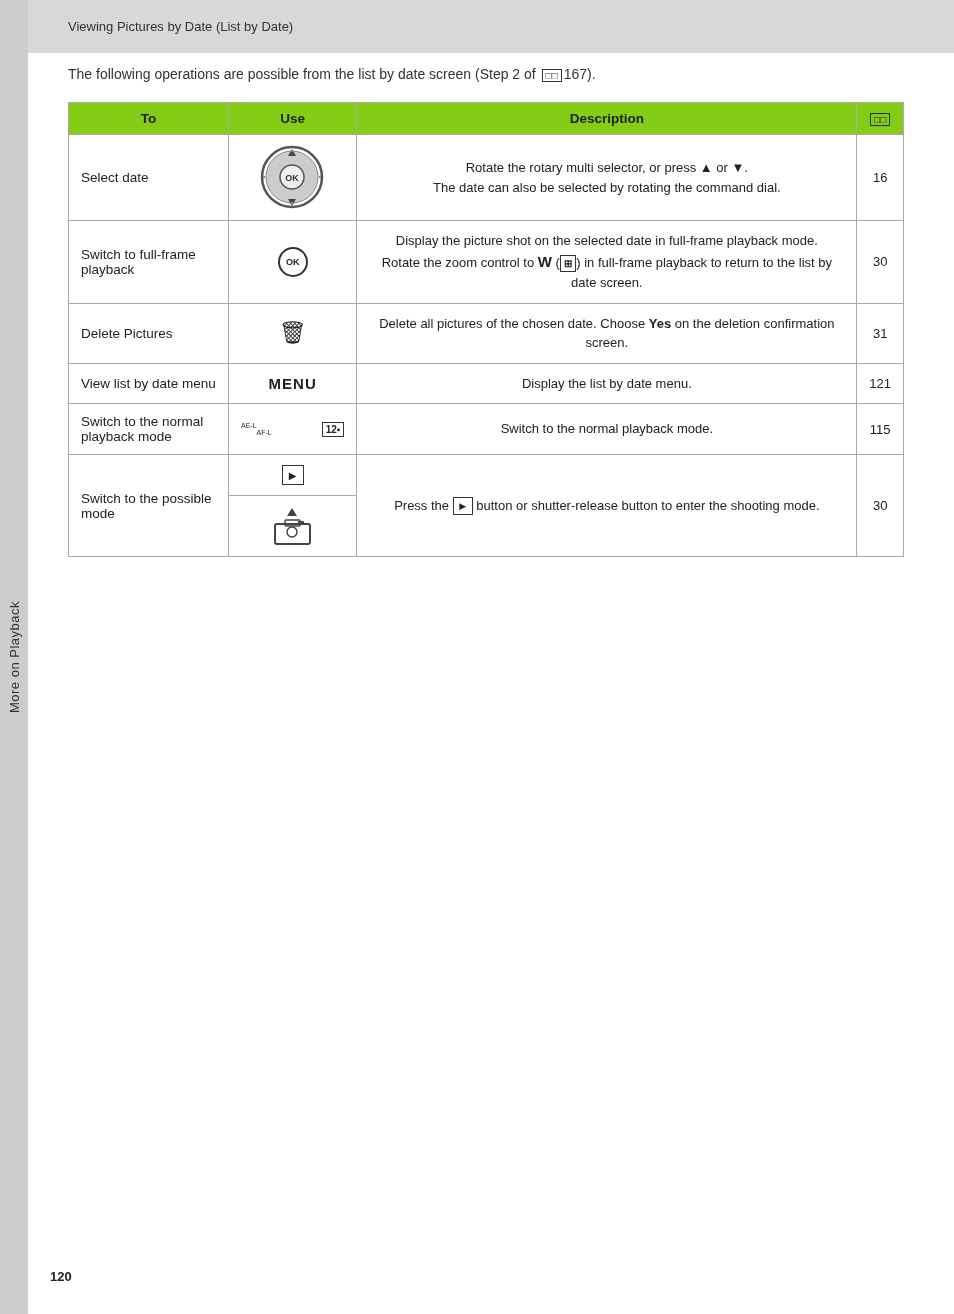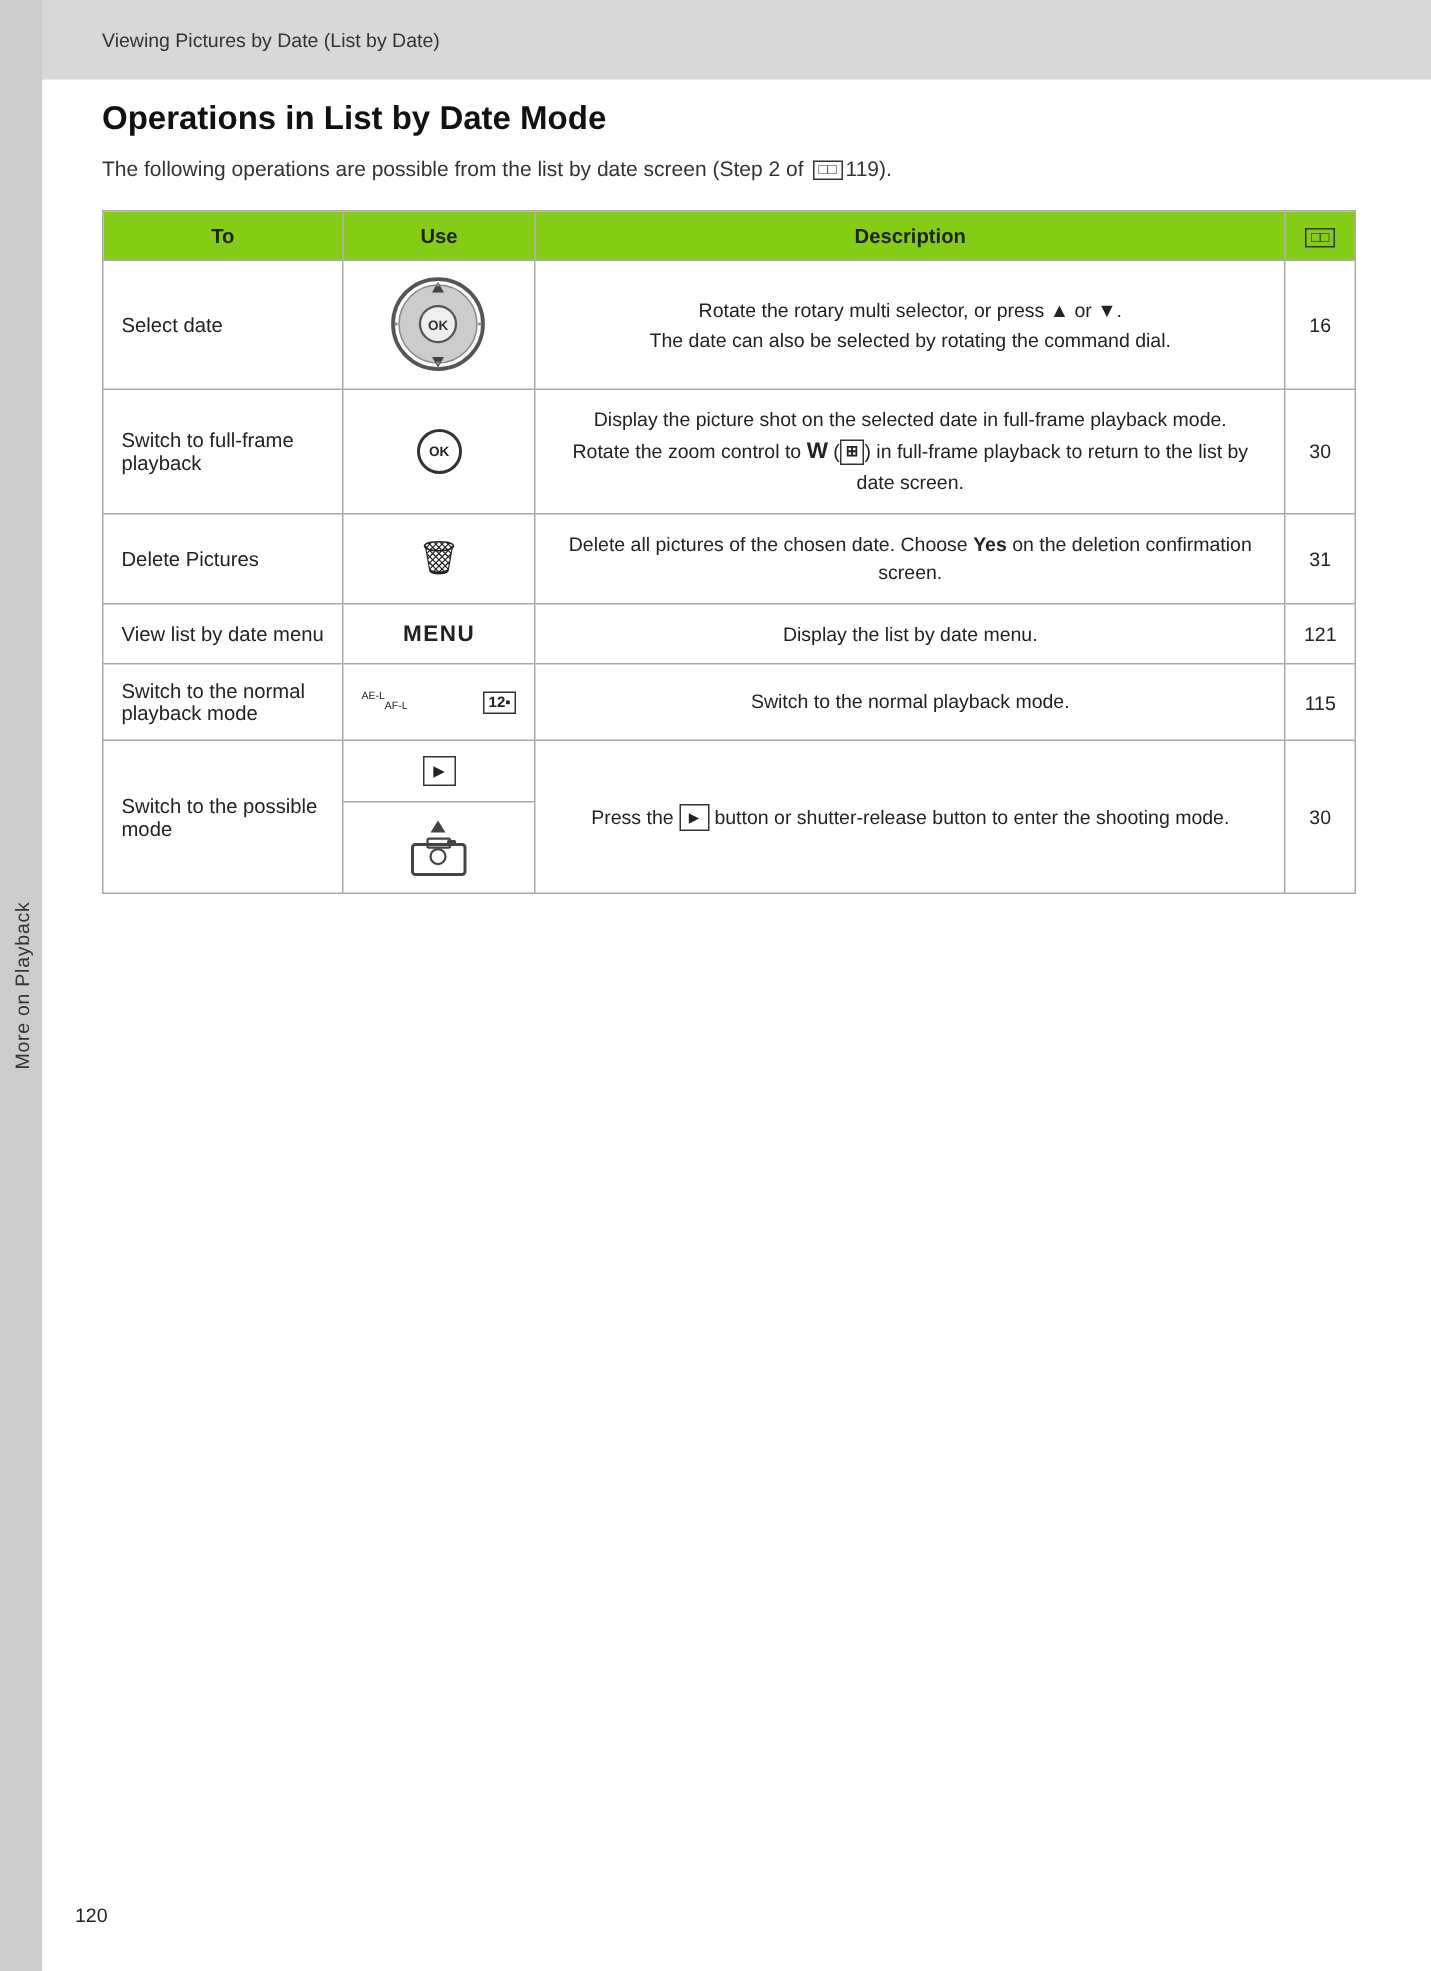--- a/index.html
+++ b/index.html
@@ -187,21 +187,21 @@
       width: 22px;
       height: 20px;
       font-size: 10px;
     }
 
     .page-number {
       position: absolute;
       bottom: 30px;
       left: 50px;
       font-size: 13px;
-      font-weight: normal;
+      font-weight: bold;
       color: #222;
     }
 
     
     .rotary-svg {
       display: block;
       margin: 0 auto;
     }
 
     
@@ -226,25 +226,24 @@
   <div class="side-tab">
     <span class="side-tab-text">More on Playback</span>
   </div>
 
   <div class="header-strip">
     <span class="header-strip-text">Viewing Pictures by Date (List by Date)</span>
   </div>
 
   <div class="main-content">
 
-    <h1>Operations in List by Date Mode</h1>
 
     <p class="intro-text">
       <span>The following operations are possible from the list by date screen (Step 2 of</span>
-      <span style="display:inline-block; border:1px solid #333; font-size:10px; padding:0 3px; margin:0 2px; vertical-align:middle;">□□</span><span>119).</span>
+      <span style="display:inline-block; border:1px solid #333; font-size:10px; padding:0 3px; margin:0 2px; vertical-align:middle;">□□</span><span>167).</span>
     </p>
 
     <table>
       <thead>
         <tr>
           <th>To</th>
           <th>Use</th>
           <th>Description</th>
           <th>
             <span style="display:inline-block; border:1px solid #333; font-size:10px; padding:0 3px;">□□</span>

